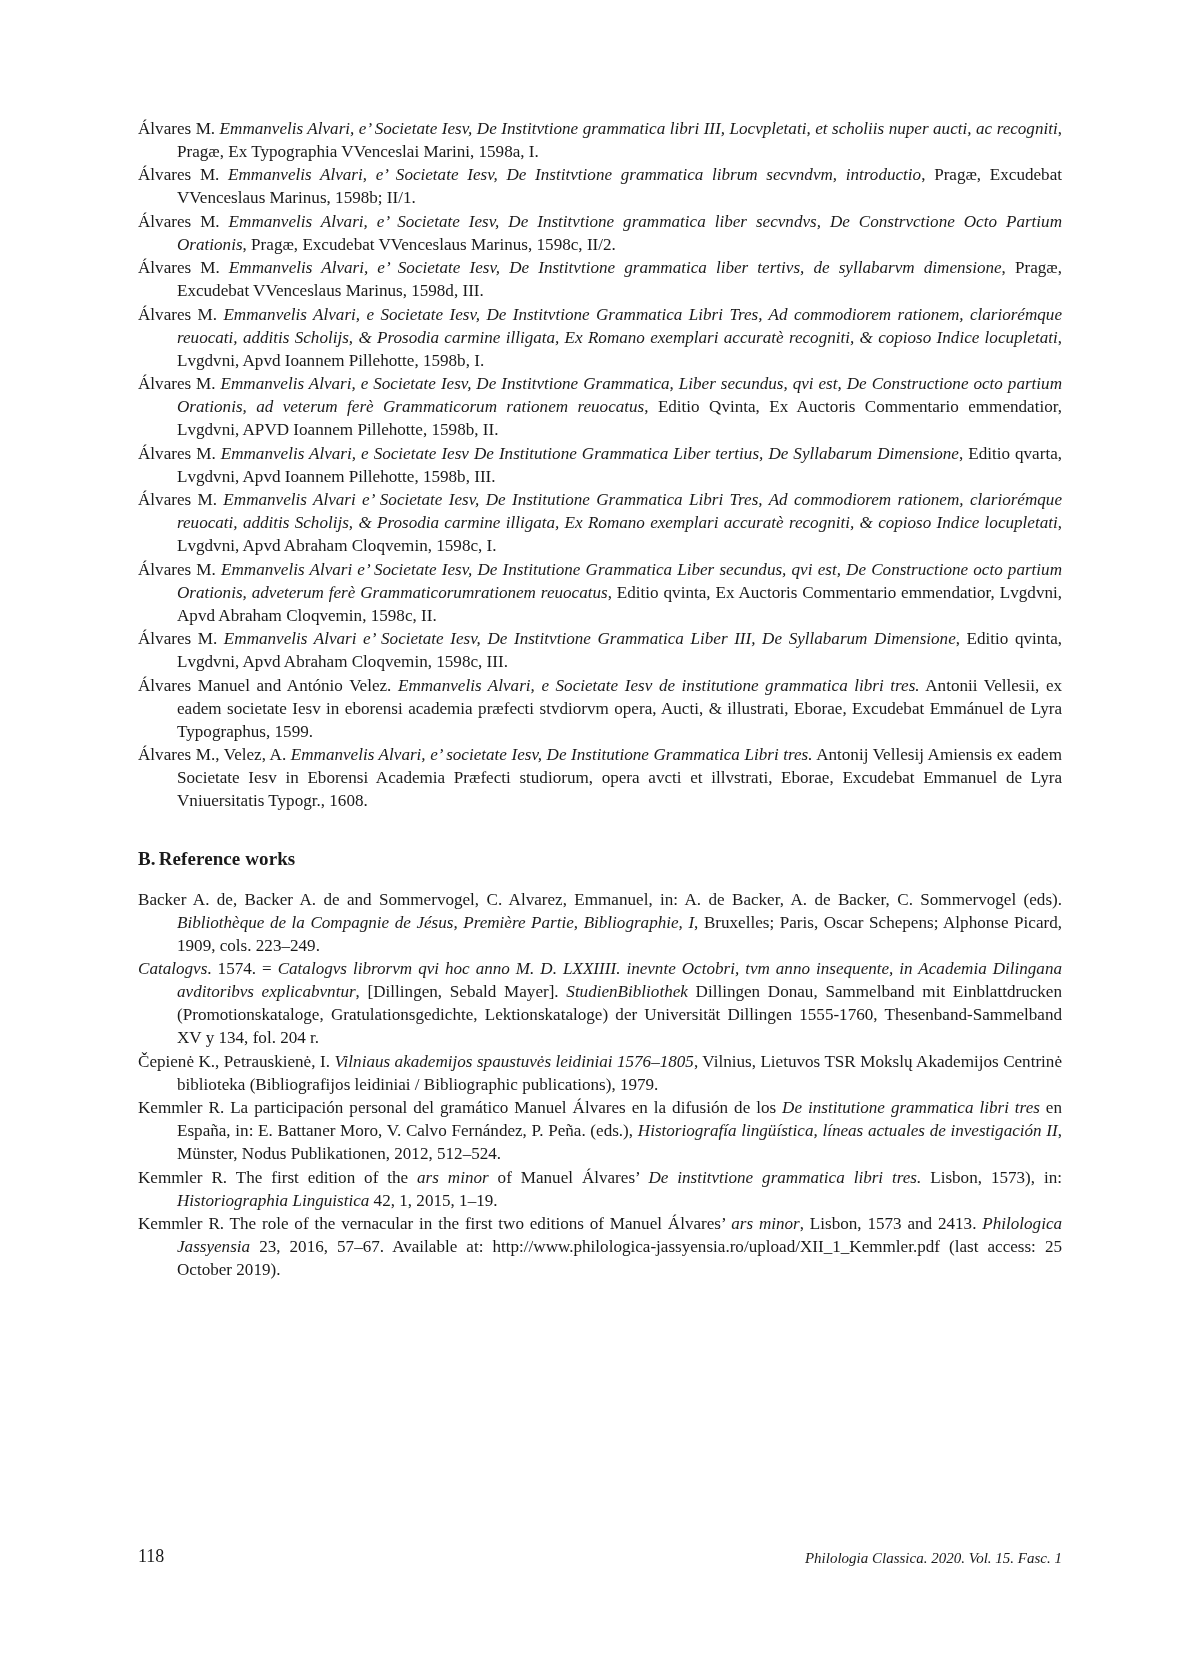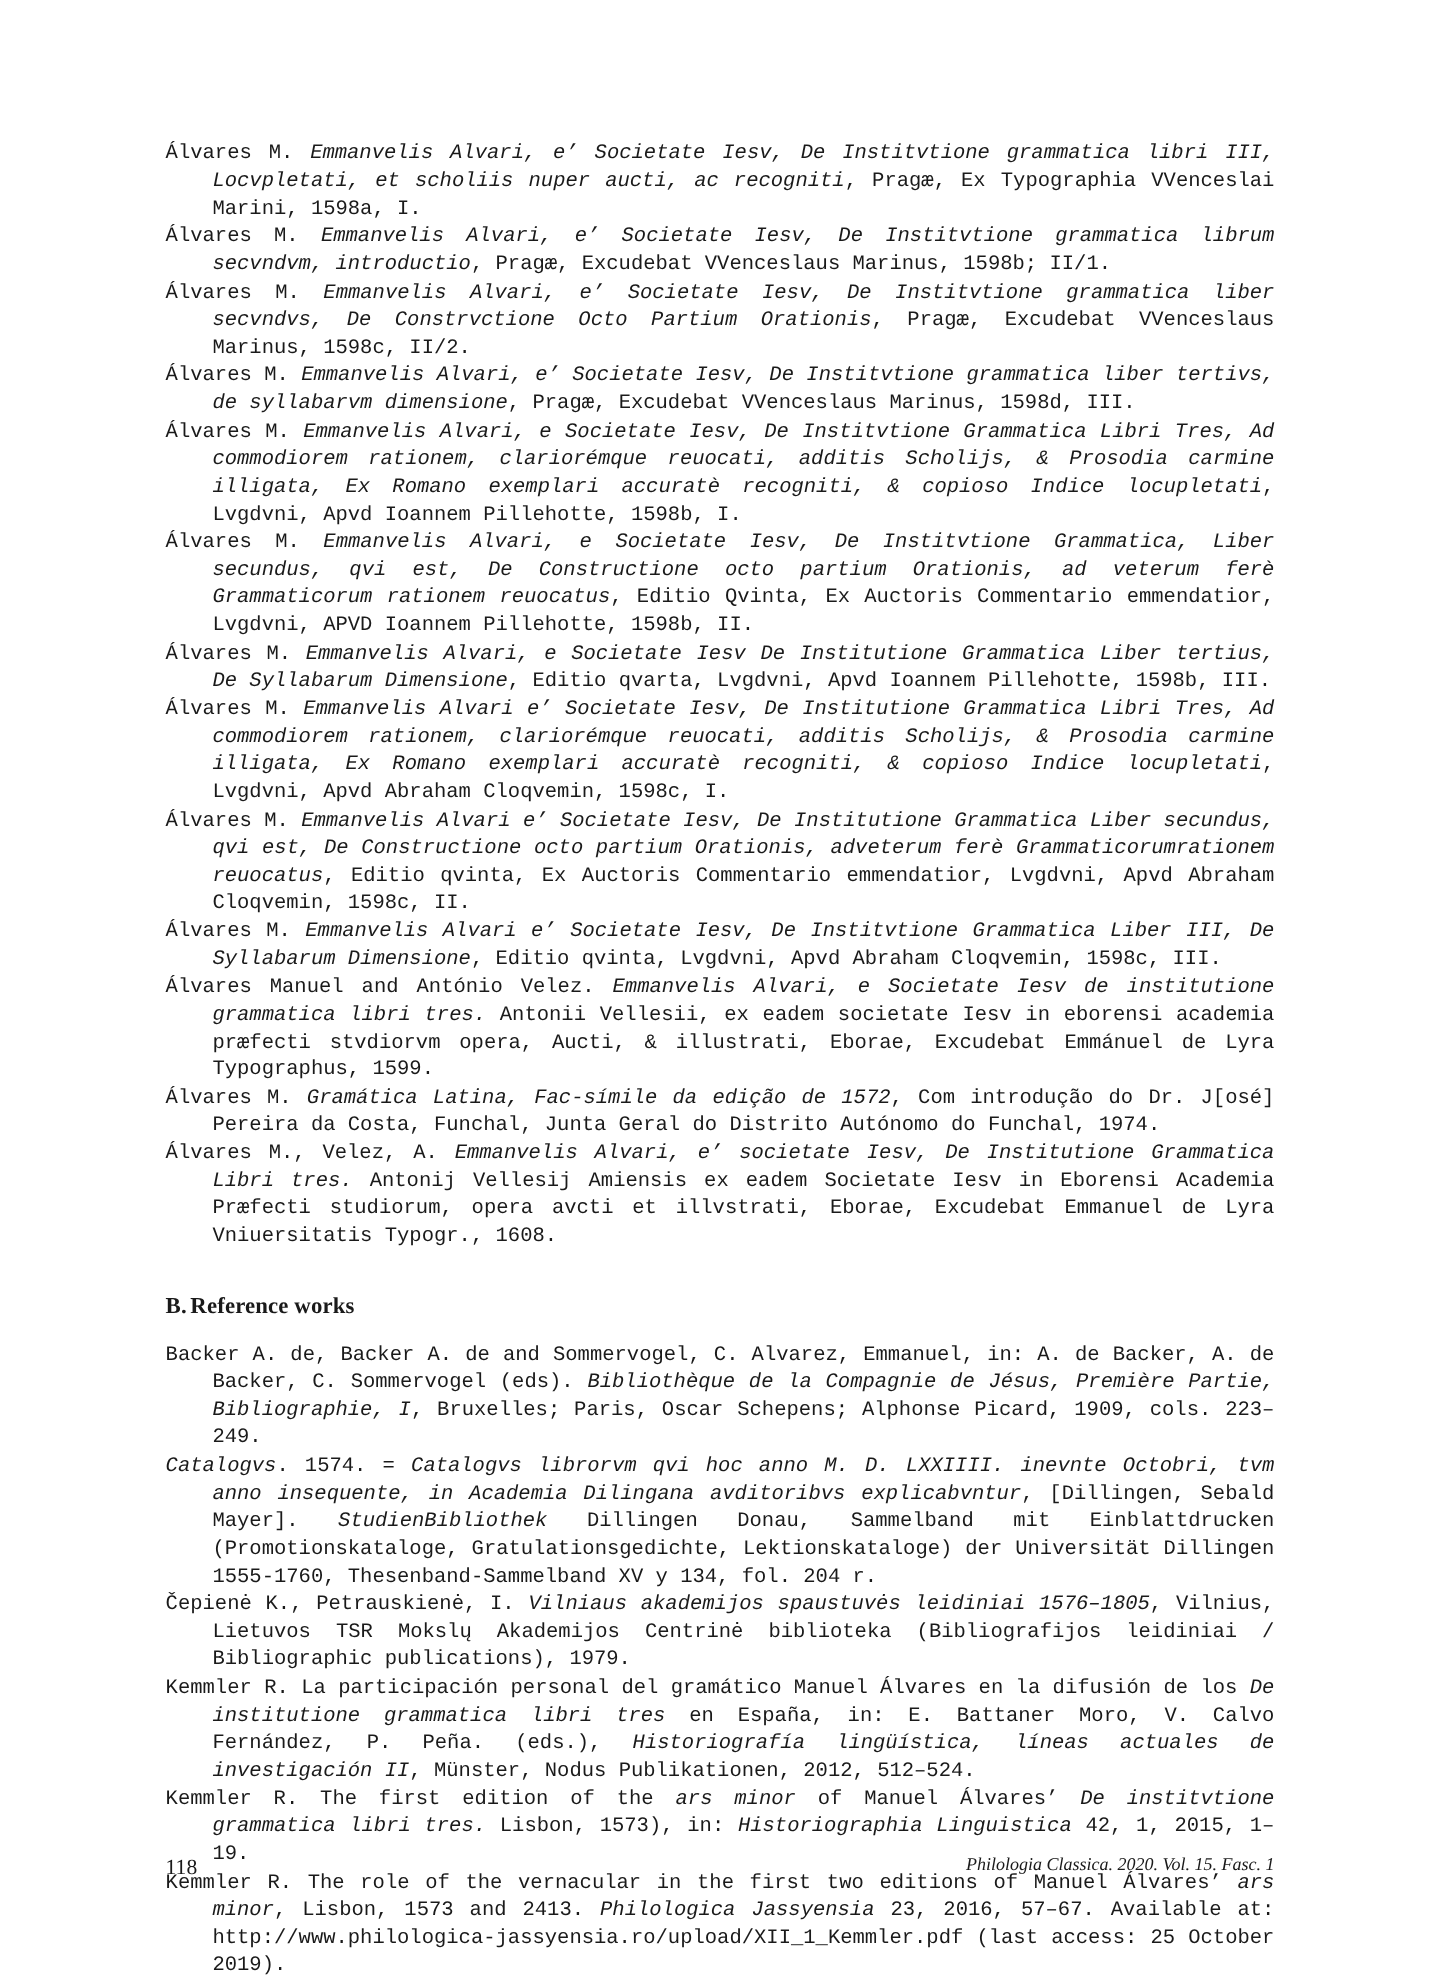--- a/index.html
+++ b/index.html
@@ -17,21 +17,20 @@
     position: relative;
     width: 1200px;
     height: 1655px;
     box-sizing: border-box;
     padding: 118px 138px 0 138px;
   }
   .biblio-list {
     margin: 0;
     padding: 0;
     list-style: none;
-    font-family: Liberation Mono, monospace;
   }
   .entry {
     font-size: 17.1px;
     line-height: 1.345;
     text-align: justify;
     text-justify: inter-word;
     padding-left: 39px;
     text-indent: -39px;
     margin: 0 0 0.5px 0;
     hyphens: manual;
@@ -43,21 +42,21 @@
     margin: 35px 0 19px 0;
     letter-spacing: 0.1px;
   }
   .section-heading .lead { margin-right: 3px; }
   .footer {
     position: absolute;
     left: 138px;
     right: 138px;
     bottom: 88px;
     display: flex;
-    align-items: flex-start;
+    align-items: flex-end;
     justify-content: space-between;
     font-size: 17.1px;
   }
   .folio { font-size: 18px; }
   .journal-line {
     font-style: italic;
     font-size: 15px;
   }
 </style>
 </head>
@@ -71,21 +70,20 @@
         <li class="entry"><span>Álvares M. </span><span class="it">Emmanvelis Alvari, e’ Societate Iesv, De Institvtione grammatica librum secvndvm, introductio</span><span>, Pragæ, Excudebat VVenceslaus Marinus, 1598b; II/1.</span></li>
         <li class="entry"><span>Álvares M. </span><span class="it">Emmanvelis Alvari, e’ Societate Iesv, De Institvtione grammatica liber secvndvs, De Constrvctione Octo Partium Orationis</span><span>, Pragæ, Excudebat VVenceslaus Marinus, 1598c, II/2.</span></li>
         <li class="entry"><span>Álvares M. </span><span class="it">Emmanvelis Alvari, e’ Societate Iesv, De Institvtione grammatica liber tertivs, de syllabarvm dimensione</span><span>, Pragæ, Excudebat VVenceslaus Marinus, 1598d, III.</span></li>
         <li class="entry"><span>Álvares M. </span><span class="it">Emmanvelis Alvari, e Societate Iesv, De Institvtione Grammatica Libri Tres, Ad commodiorem rationem, clariorémque reuocati, additis Scholijs, &amp; Prosodia carmine illigata, Ex Romano exemplari accuratè recogniti, &amp; copioso Indice locupletati</span><span>, Lvgdvni, Apvd Ioannem Pillehotte, 1598b, I.</span></li>
         <li class="entry"><span>Álvares M. </span><span class="it">Emmanvelis Alvari, e Societate Iesv, De Institvtione Grammatica, Liber secundus, qvi est, De Constructione octo partium Orationis, ad veterum ferè Grammaticorum rationem reuocatus</span><span>, Editio Qvinta, Ex Auctoris Commentario emmendatior, Lvgdvni, APVD Ioannem Pillehotte, 1598b, II.</span></li>
         <li class="entry"><span>Álvares M. </span><span class="it">Emmanvelis Alvari, e Societate Iesv De Institutione Grammatica Liber tertius, De Syllabarum Dimensione</span><span>, Editio qvarta, Lvgdvni, Apvd Ioannem Pillehotte, 1598b, III.</span></li>
         <li class="entry"><span>Álvares M. </span><span class="it">Emmanvelis Alvari e’ Societate Iesv, De Institutione Grammatica Libri Tres, Ad commodiorem rationem, clariorémque reuocati, additis Scholijs, &amp; Prosodia carmine illigata, Ex Romano exemplari accuratè recogniti, &amp; copioso Indice locupletati</span><span>, Lvgdvni, Apvd Abraham Cloqvemin, 1598c, I.</span></li>
         <li class="entry"><span>Álvares M. </span><span class="it">Emmanvelis Alvari e’ Societate Iesv, De Institutione Grammatica Liber secundus, qvi est, De Constructione octo partium Orationis, adveterum ferè Grammaticorumrationem reuocatus</span><span>, Editio qvinta, Ex Auctoris Commentario emmendatior, Lvgdvni, Apvd Abraham Cloqvemin, 1598c, II.</span></li>
         <li class="entry"><span>Álvares M. </span><span class="it">Emmanvelis Alvari e’ Societate Iesv, De Institvtione Grammatica Liber III, De Syllabarum Dimensione</span><span>, Editio qvinta, Lvgdvni, Apvd Abraham Cloqvemin, 1598c, III.</span></li>
         <li class="entry"><span>Álvares Manuel and António Velez. </span><span class="it">Emmanvelis Alvari, e Societate Iesv de institutione grammatica libri tres.</span><span> Antonii Vellesii, ex eadem societate Iesv in eborensi academia præfecti stvdiorvm opera, Aucti, &amp; illustrati, Eborae, Excudebat Emmánuel de Lyra Typographus, 1599.</span></li>
-        <li class="entry"><span>Álvares M. </span><span class="it">Gramática Latina, Fac-símile da edição de 1572</span><span>, Com introdução do Dr. J[osé] Pereira da Costa, Funchal, Junta Geral do Distrito Autónomo do Funchal, 1974.</span></li>
         <li class="entry"><span>Álvares M., Velez, A. </span><span class="it">Emmanvelis Alvari, e’ societate Iesv, De Institutione Grammatica Libri tres.</span><span> Antonij Vellesij Amiensis ex eadem Societate Iesv in Eborensi Academia Præfecti studiorum, opera avcti et illvstrati, Eborae, Excudebat Emmanuel de Lyra Vniuersitatis Typogr., 1608.</span></li>
       </ul>
   </div>
 
   <div class="section-heading">
     <span class="lead">B.</span><span>Reference works</span>
   </div>
 
   <div>
     <ul class="biblio-list" id="list-reference">

